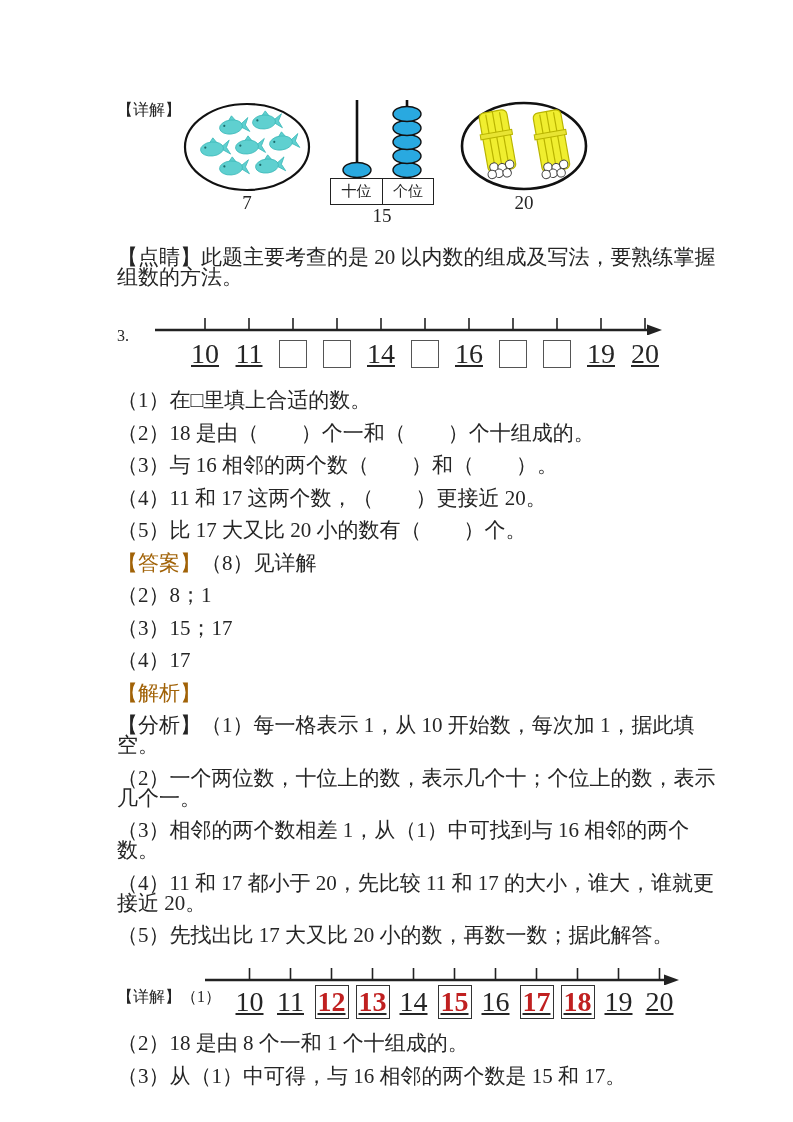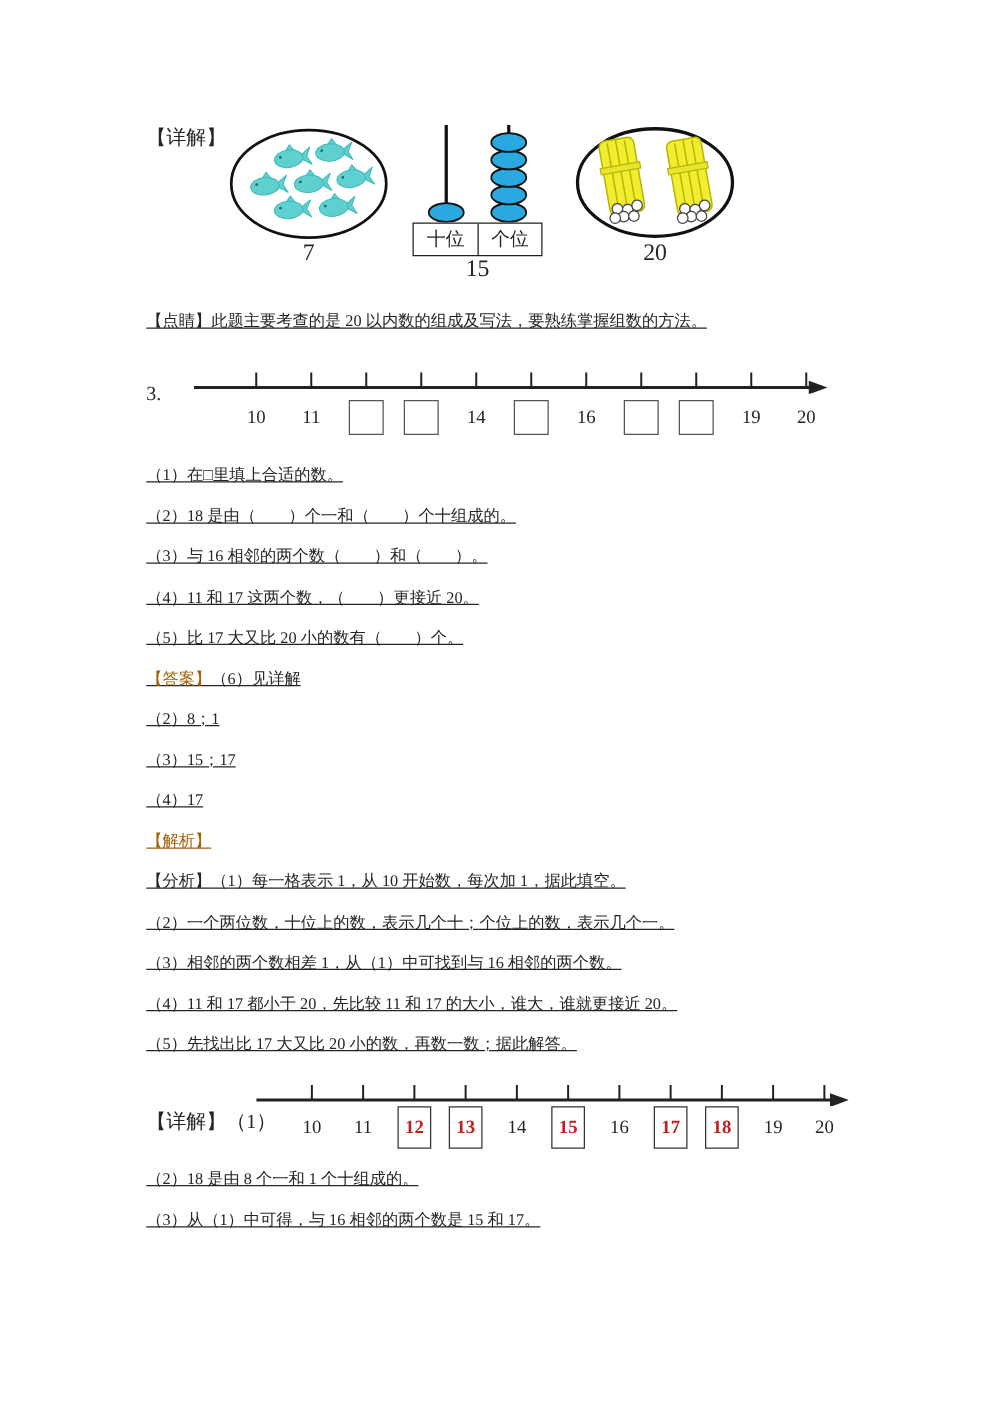--- a/index.html
+++ b/index.html
@@ -20,34 +20,34 @@
   .figure .cap { font-size: 19px; margin-top: 2px; line-height: 18px; }
   .fig-fish { margin-left: 0px; }
   .fig-abacus { margin-left: 17px; }
   .fig-sticks { margin-left: 24px; }
   .pv-table { display: flex; border: 1.6px solid #222; }
   .pv-cell { width: 51px; height: 25px; display: flex; align-items: center; justify-content: center;
              font-size: 15px; }
   .pv-cell + .pv-cell { border-left: 1.6px solid #222; }
 
   
-  .tline { font-size: 13px; line-height: 20px; margin: 0 0 12.5px 0; text-decoration: underline; }
+  .tline { font-size: 21px; line-height: 20px; margin: 0 0 12.5px 0; }
   .dianjing { margin-top: 22px; }
   .blue { color: #a16207; }
 
   
   .q3 { display: flex; margin-top: 24px; }
   .qnum { width: 38px; font-size: 16px; padding-top: 16px; }
   .nl-wrap { }
   .nl-svg { display: block; }
   .nl-row { display: flex; }
   .nl1 .nl-row { margin-left: 28px; }
   .nl2 .nl-row { margin-left: 24px; }
   .nl-cell { width: 44px; height: 38px; display: flex; align-items: center; justify-content: center;
-             font-size: 15px; }
+             font-size: 28px; text-decoration: underline; }
   .nl2 .nl-cell { width: 41px; height: 34px; }
   .blank-box { width: 28px; height: 28px; border: 1.5px solid #555; background: #fff; display: block; }
   .red-box { min-width: 27px; height: 27px; border: 1.3px solid #333; color: #c02020;
              font-weight: bold; display: flex; align-items: center; justify-content: center;
              padding: 16px 2px; }
   .detail2-row { display: flex; align-items: flex-start; margin-top: 16px; }
   .detail2-lbl { font-size: 16px; white-space: nowrap; width: 88px; padding-top: 26px; }
 
   .parts { margin-top: 17px; }
   .parts .tline, .ansline { margin-bottom: 12.5px; }
@@ -176,21 +176,21 @@
 
   <div class="parts">
     <p class="tline">（1）在□里填上合适的数。</p>
     <p class="tline">（2）18 是由（　　）个一和（　　）个十组成的。</p>
     <p class="tline">（3）与 16 相邻的两个数（　　）和（　　）。</p>
     <p class="tline">（4）11 和 17 这两个数，（　　）更接近 20。</p>
     <p class="tline">（5）比 17 大又比 20 小的数有（　　）个。</p>
   </div>
 
   <div class="answers">
-    <p class="tline"><span class="blue">【答案】</span><span>（6）见详解</span></p>
+    <p class="tline"><span class="blue">【答案】</span><span>（8）见详解</span></p>
     <p class="tline">（2）8；1</p>
     <p class="tline">（3）15；17</p>
     <p class="tline">（4）17</p>
     <p class="tline blue">【解析】</p>
   </div>
 
   <div class="fenxi">
     <p class="tline"><span>【分析】</span><span>（1）每一格表示 1，从 10 开始数，每次加 1，据此填空。</span></p>
     <p class="tline">（2）一个两位数，十位上的数，表示几个十；个位上的数，表示几个一。</p>
     <p class="tline">（3）相邻的两个数相差 1，从（1）中可找到与 16 相邻的两个数。</p>

